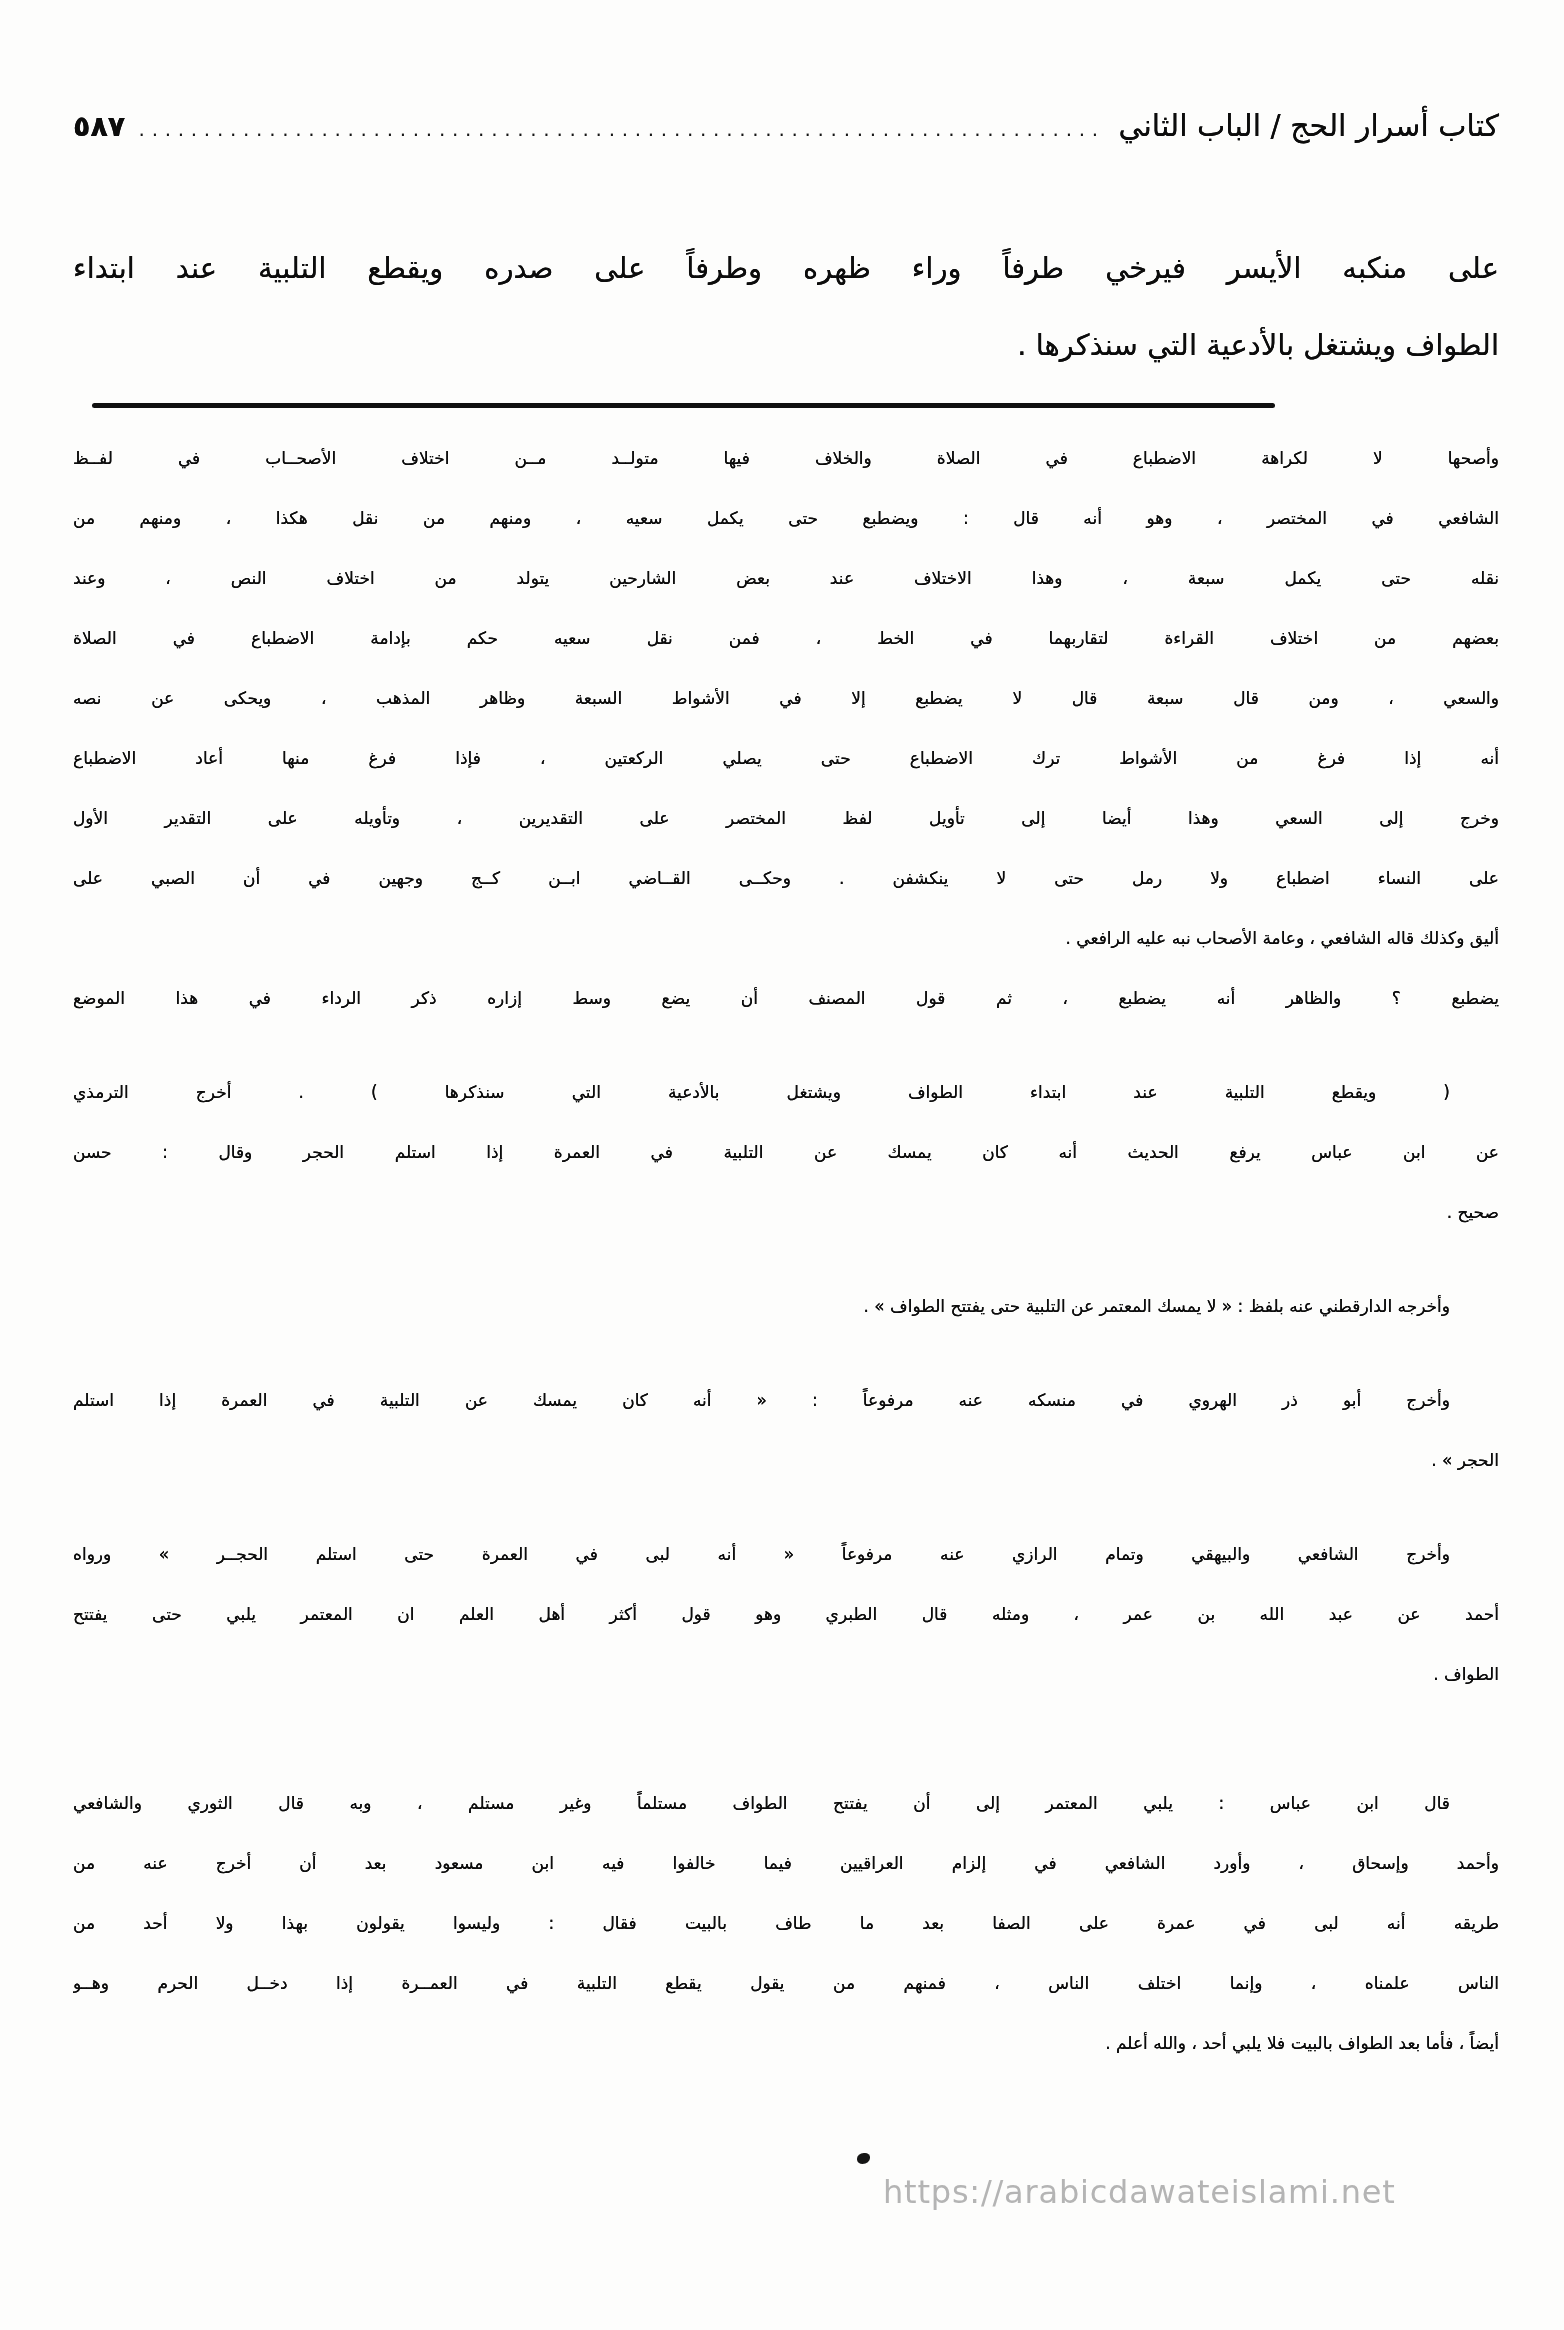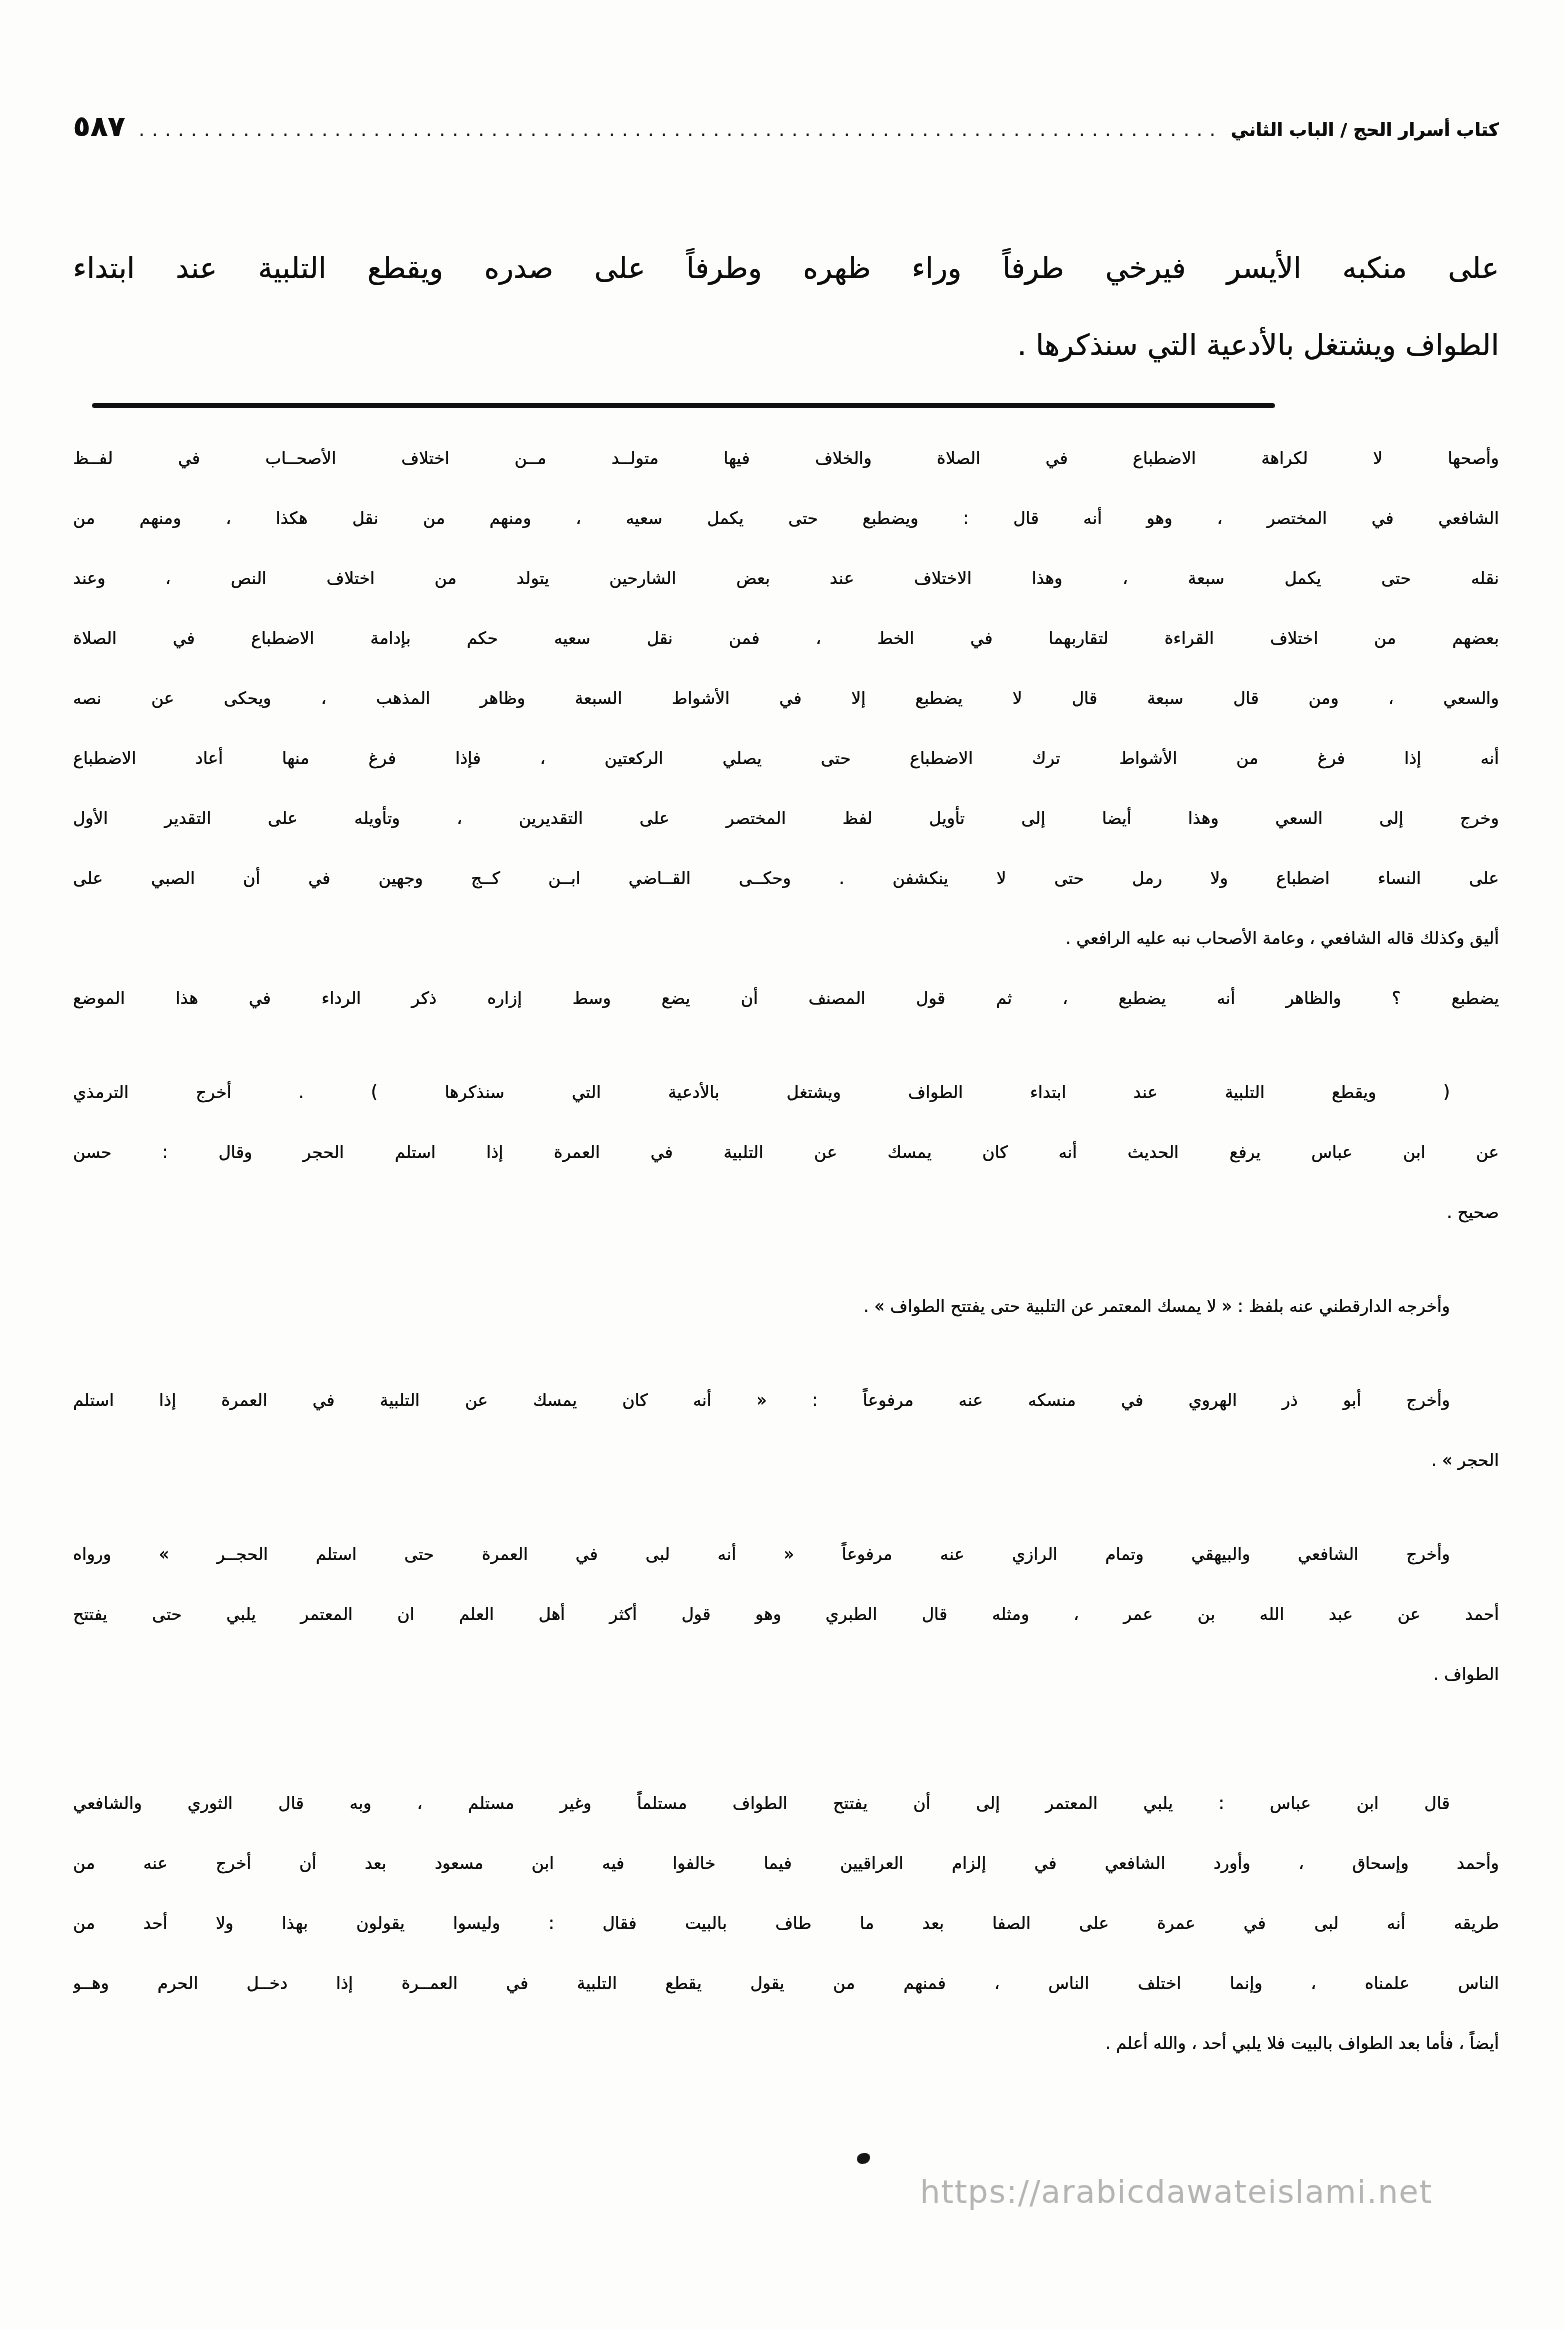--- a/index.html
+++ b/index.html
@@ -10,21 +10,21 @@
     background:#fdfdfc;
     direction:rtl;
     overflow:hidden;
     font-family:"DejaVu Sans", sans-serif;
     color:#0c0c0c;
   }
   .content { padding:0 65px 0 74px; }
 
   
   .header { display:flex; align-items:baseline; margin-top:70px; }
-  .h-title { font-size:18px; font-weight:700; white-space:nowrap; text-shadow:0 0 0.5px currentColor; }
+  .h-title { font-size:30px; font-weight:400; white-space:nowrap; text-shadow:0 0 0.5px currentColor; }
   .h-dots  { flex:1 1 auto; overflow:hidden; white-space:nowrap; direction:ltr; text-align:left;
              font-size:20px; letter-spacing:6.7px; color:#161616; margin:0 13.4px; }
   .h-num   { font-size:28.5px; font-weight:700; white-space:nowrap; text-shadow:0 0 0.5px currentColor;margin-top:40px; }
 
   
   .matn { margin-top:87px; font-size:29px; font-weight:700; text-shadow:0 0 0.6px currentColor; }
   .matn .line { line-height:77px; height:77px; }
 
   
   .separator { height:5px; width:1183px; background:#101010; border-radius:3.4px;
@@ -36,21 +36,21 @@
   .commentary .para { margin-top:34px; }
   .commentary .para:first-child { margin-top:0; }
   .commentary .para:last-child  { margin-top:69px; }
 
   .line { text-align:justify; text-align-last:justify; overflow:hidden; }
   .line.last { text-align-last:right; }
   .para.indent .line:first-child { text-indent:49px; }
   .b { font-weight:400; text-shadow:0 0 0.6px currentColor; }
 
   
-  .watermark { position:absolute; left:921px; top:2173px; direction:ltr;
+  .watermark { position:absolute; left:884px; top:2173px; direction:ltr;
                font-size:32px; letter-spacing:0.8px; color:#b4b4b4; white-space:nowrap; }
   .speck { position:absolute; left:858px; top:2153px; width:13.4px; height:11px;
            background:#151515; border-radius:55% 40% 60% 45%; }
 </style>
 </head>
 <body>
 
 <div class="page">
   <div class="content">
 

